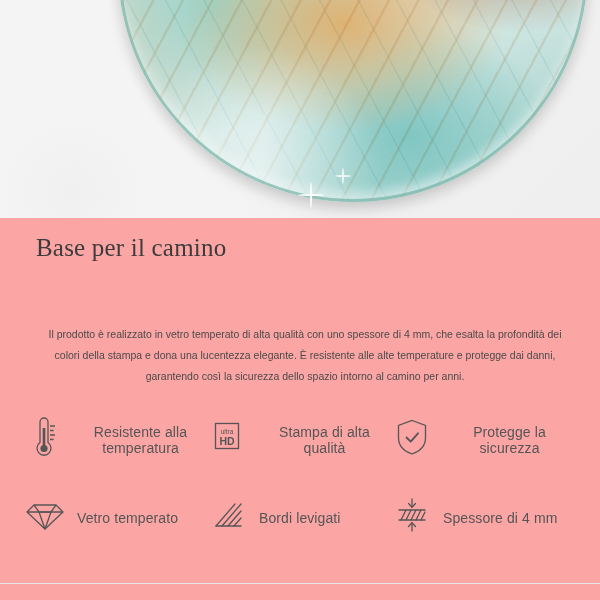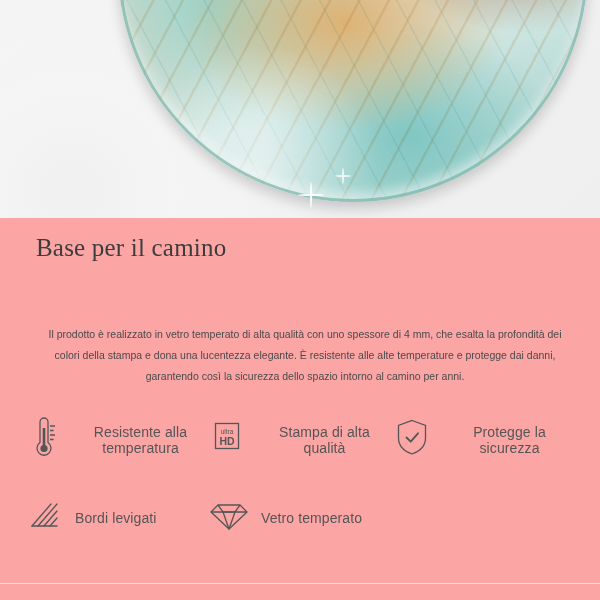--- a/index.html
+++ b/index.html
@@ -221,40 +221,54 @@
         <svg width="40" height="42" viewBox="0 0 40 42" fill="none" stroke="#555" stroke-width="1.3">
           <path d="M20 4.5 L33.5 9.5 V22 c0 8.5 -6.6 13.5 -13.5 16 C13.1 35.5 6.5 30.5 6.5 22 V9.5 Z"></path>
           <path d="M14.5 21.5 l4.2 4.2 l7.3 -8.4" stroke-width="1.8" stroke-linecap="round" stroke-linejoin="round"></path>
         </svg>
       </span>
       <span class="caption">Protegge la sicurezza</span>
     </div>
 
     <div class="feature">
       <span class="icon">
+        <svg width="42" height="38" viewBox="0 0 42 38" fill="none" stroke="#555" stroke-width="1.3" stroke-linejoin="round">
+          <path d="M10 9 h22 l7 7 -18 17 -18 -17 z"></path>
+          <path d="M3 16 h36"></path>
+          <path d="M10 9 l5 7 6 17 6 -17 5 -7"></path>
+          <path d="M15 16 h12"></path>
+        </svg>
+      </span>
+      <span class="caption">Vetro temperato</span>
+    </div>
+
+    <div class="feature">
+      <span class="icon">
         <svg width="40" height="38" viewBox="0 0 40 38" fill="none" stroke="#555" stroke-width="1.3" stroke-linecap="round">
           <path d="M8 30 L27 8"></path>
           <path d="M14 30 L33 8"></path>
           <path d="M20 30 L33 15"></path>
           <path d="M26 30 L33 22"></path>
           <path d="M8 30 H33"></path>
         </svg>
       </span>
       <span class="caption">Bordi levigati</span>
     </div>
 
     <div class="feature">
       <span class="icon">
-        <svg width="42" height="38" viewBox="0 0 42 38" fill="none" stroke="#555" stroke-width="1.3" stroke-linejoin="round">
-          <path d="M10 9 h22 l7 7 -18 17 -18 -17 z"></path>
-          <path d="M3 16 h36"></path>
-          <path d="M10 9 l5 7 6 17 6 -17 5 -7"></path>
-          <path d="M15 16 h12"></path>
-        </svg>
-      </span>
-      <span class="caption">Vetro temperato</span>
-    </div>
-
+        <svg width="40" height="40" viewBox="0 0 40 40" fill="none" stroke="#555" stroke-width="1.3" stroke-linecap="round">
+          <path d="M20 4 V12"></path>
+            <path d="M16.5 8.5 L20 12.2 L23.5 8.5"></path>
+          <path d="M20 36 V28"></path>
+            <path d="M16.5 31.5 L20 27.8 L23.5 31.5"></path>
+          <path d="M7 15 H33"></path>
+            <path d="M7 25 H33"></path>
+          <path d="M9 25 L14 15 M14 25 L19 15 M19 25 L24 15 M24 25 L29 15 M29 25 L33 17"></path>
+        </svg>
+      </span>
+      <span class="caption">Spessore di 4 mm</span>
+    </div>
 
   </div>
 
   <div class="bottom-rule"></div>
 </div>
 
 </body></html>

